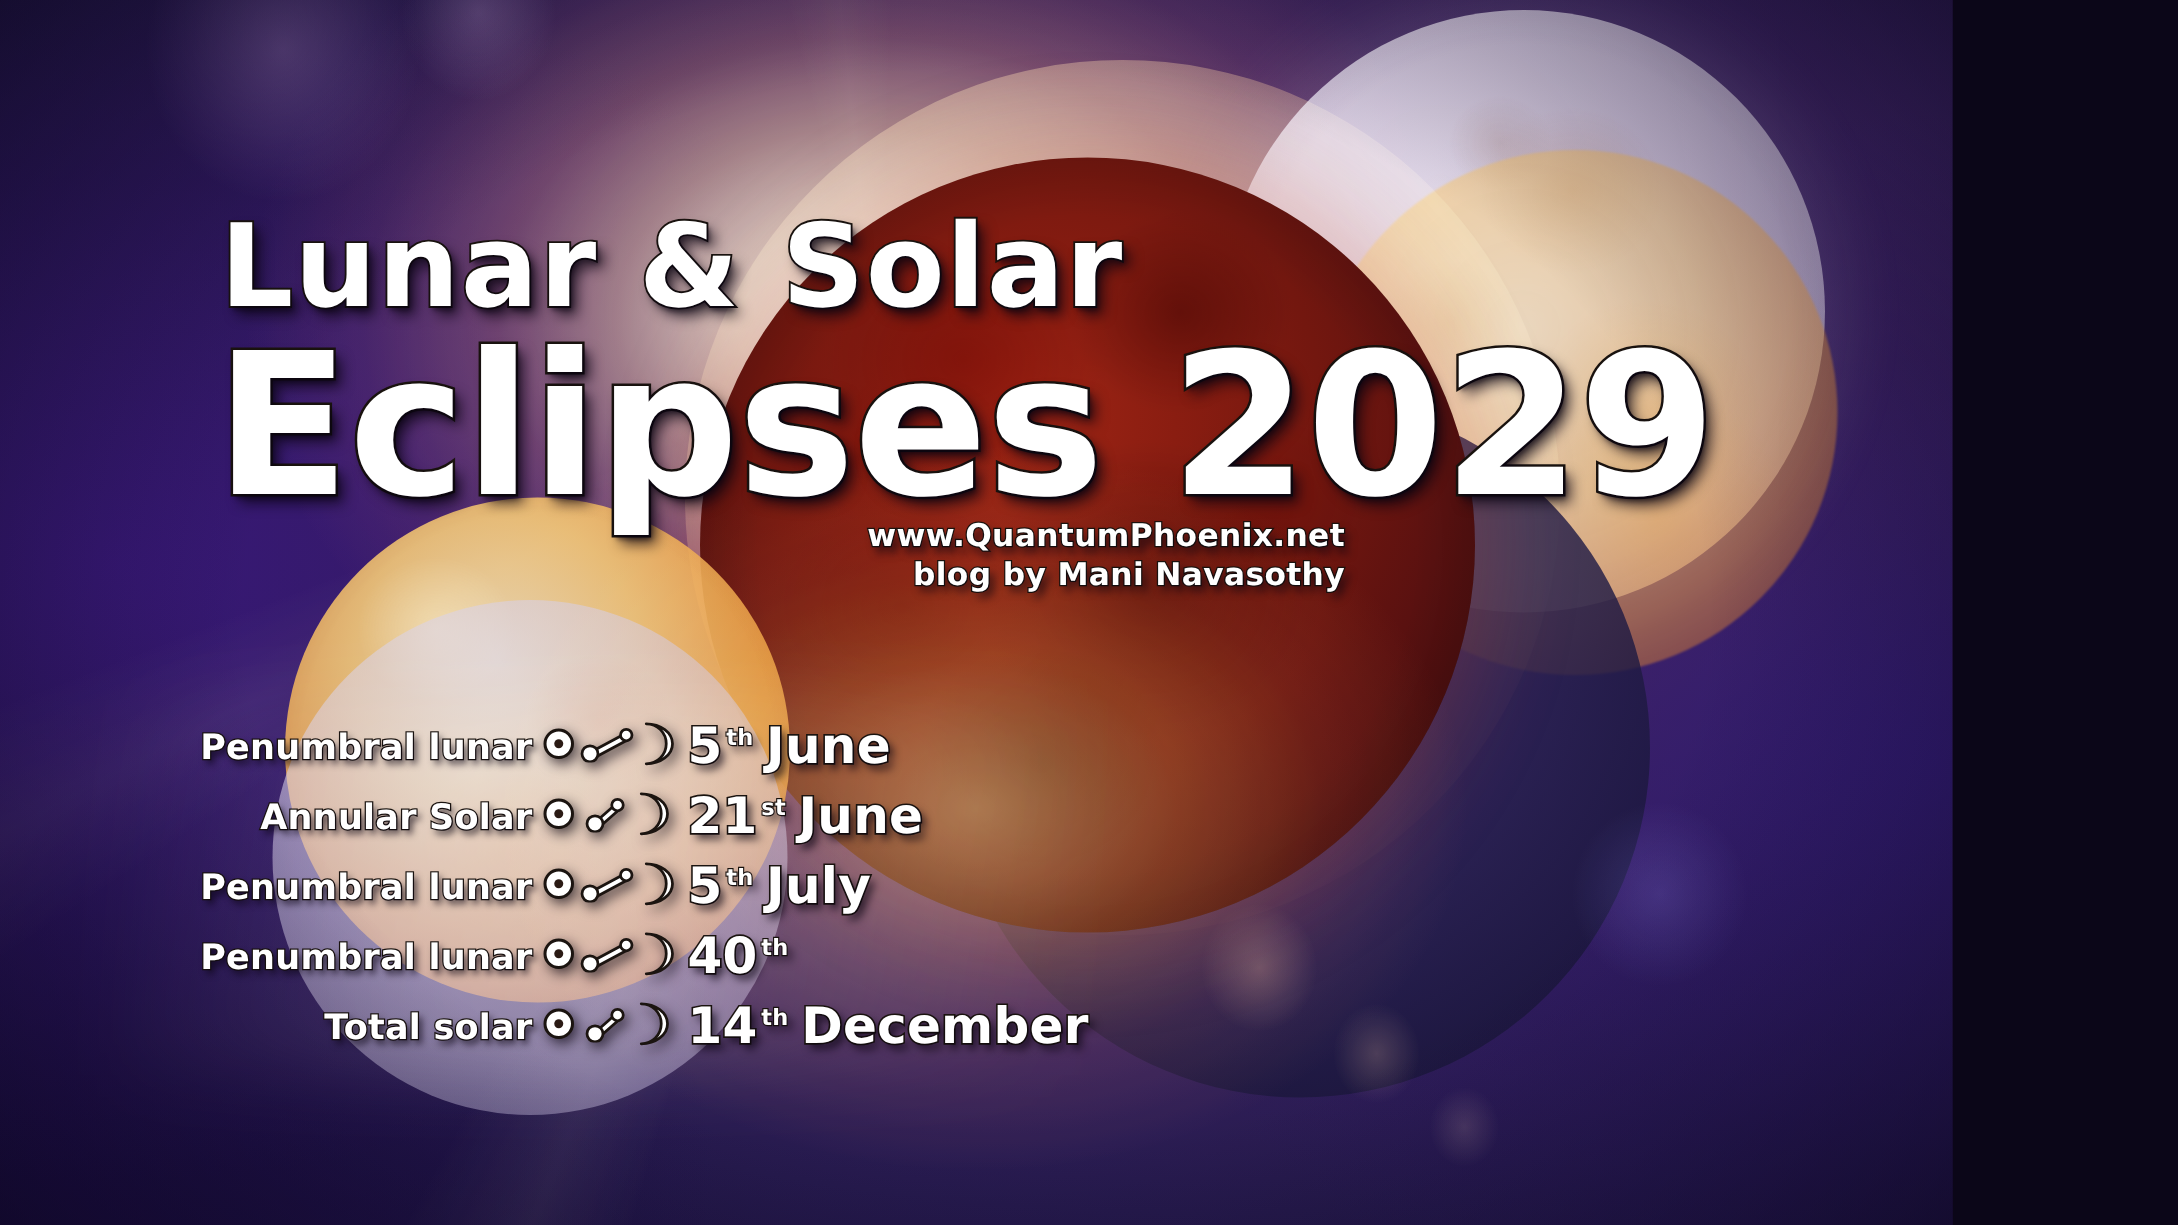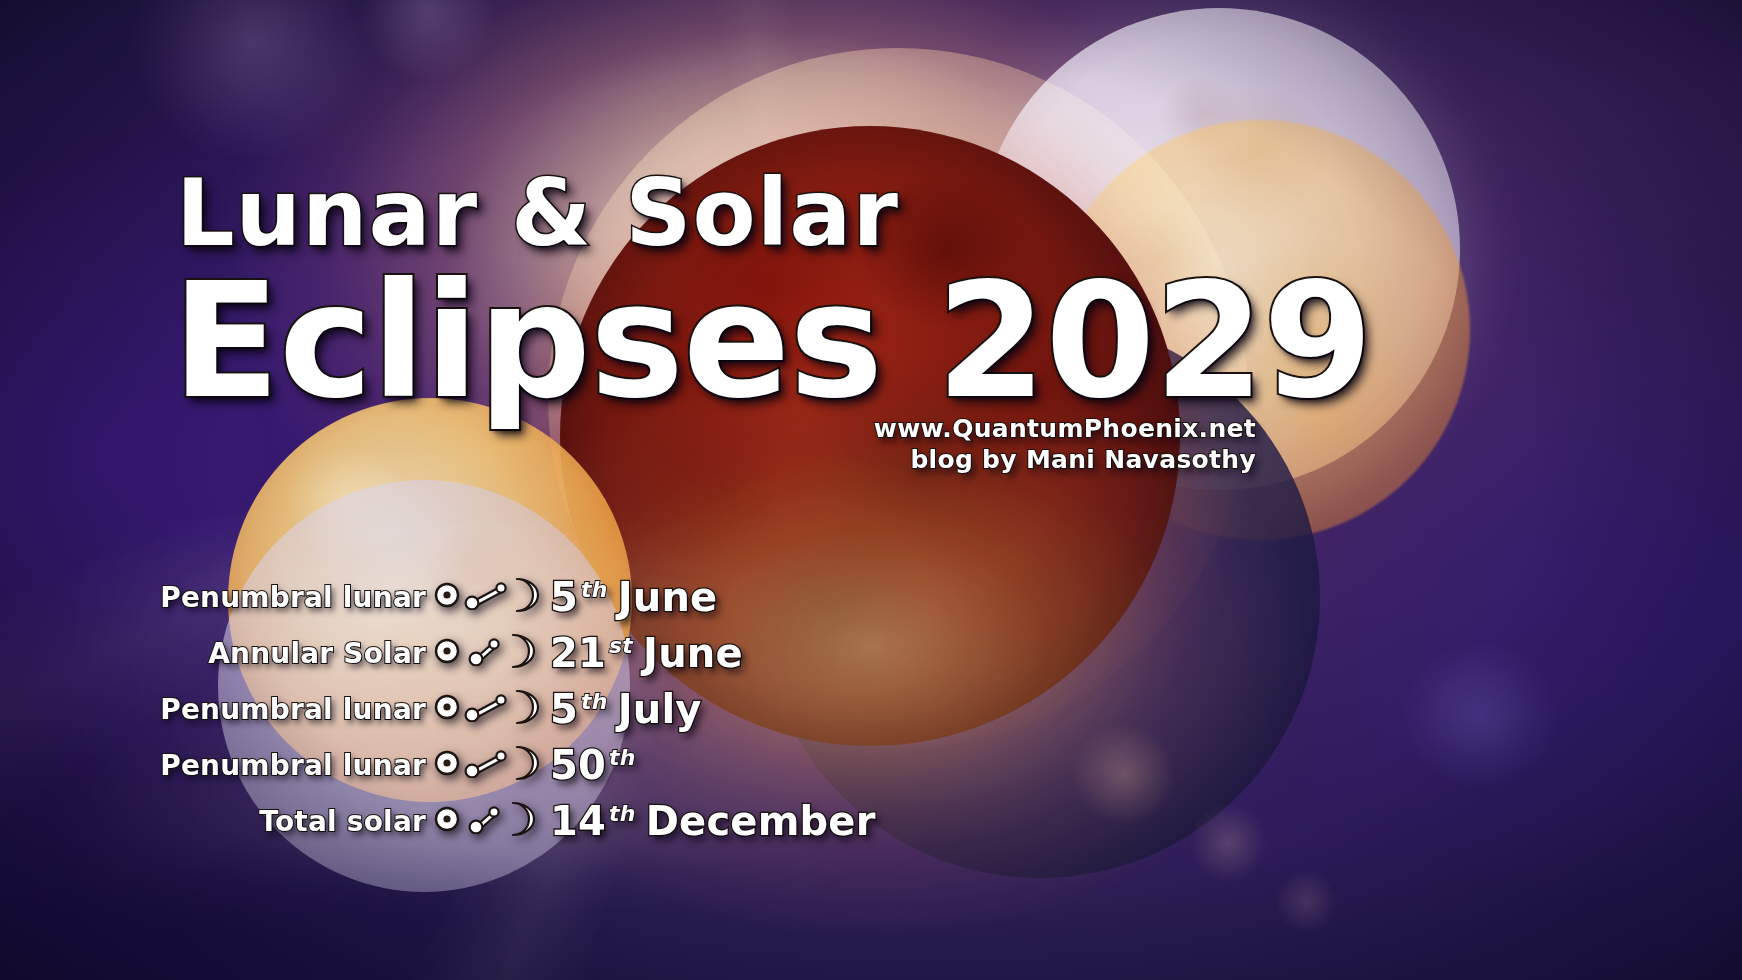--- a/index.html
+++ b/index.html
@@ -5,21 +5,21 @@
 <style>
   html,body{margin:0;padding:0;background:#0b0618;}
   body{
     font-family:"DejaVu Sans","Liberation Sans",sans-serif;
     -webkit-font-smoothing:antialiased;
   }
 
   
   #poster{
     position:relative;
-    width:1742px;
+    width:1562px;
     height:980px;
     overflow:hidden;
     background:#140a2e;
     isolation:isolate;
   }
 
   
   .bg{position:absolute;inset:0;pointer-events:none;}
 
   .bg-base{
@@ -262,23 +262,23 @@
     font-weight:700;
     letter-spacing:.2px;
     white-space:nowrap;
     color:#ffffff;
     -webkit-text-stroke:2.6px #1b1410;
     paint-order:stroke fill;
     text-shadow:4px 5px 7px rgba(10,4,16,.72);
     display:flex;align-items:baseline;gap:3px;
   }
   .eclipse-date .ord{
-    font-size:22px;
+    font-size:18px;
     -webkit-text-stroke:1.8px #1b1410;
-    position:relative;top:-14px;font-style:italic;
+    position:relative;top:-14px;
   }
   .eclipse-date .mon{margin-left:7px;}
 </style>
 </head>
 <body>
 
 <div id="poster">
 
   <div class="bg bg-base"></div>
   <div class="bg bg-violet-left"></div>
@@ -399,21 +399,21 @@
                   <path d="M 8 22 L 36 7 L 38 12 L 10 27 Z"></path>
                   <circle cx="8" cy="23" r="6.4"></circle>
                   <circle cx="37" cy="8" r="4.6"></circle>
                 </g>
               </svg></span>
             <span style="margin-left: 0px;"><svg width="30" height="36" viewBox="0 0 30 36">
                 <path d="M 7 2 A 16 16 0 1 1 7 34 A 21 16 0 0 0 7 2 Z" fill="#ffffff" stroke="#1b1410" stroke-width="2.2" stroke-linejoin="round"></path>
               </svg></span>
           </div>
           <div class="eclipse-date">
-            <span>50</span>
+            <span>40</span>
             <span class="ord">th</span>
           </div>
         </div>
         <div class="eclipse-row">
           <div class="eclipse-type">Total solar</div>
           <div class="eclipse-icons">
             <span><svg width="26" height="26" viewBox="0 0 26 26">
                 <circle cx="13" cy="13" r="11" fill="#ffffff" stroke="#1b1410" stroke-width="2.4"></circle>
                 <circle cx="13" cy="13" r="3.6" fill="#2a1a14"></circle>
               </svg></span>

